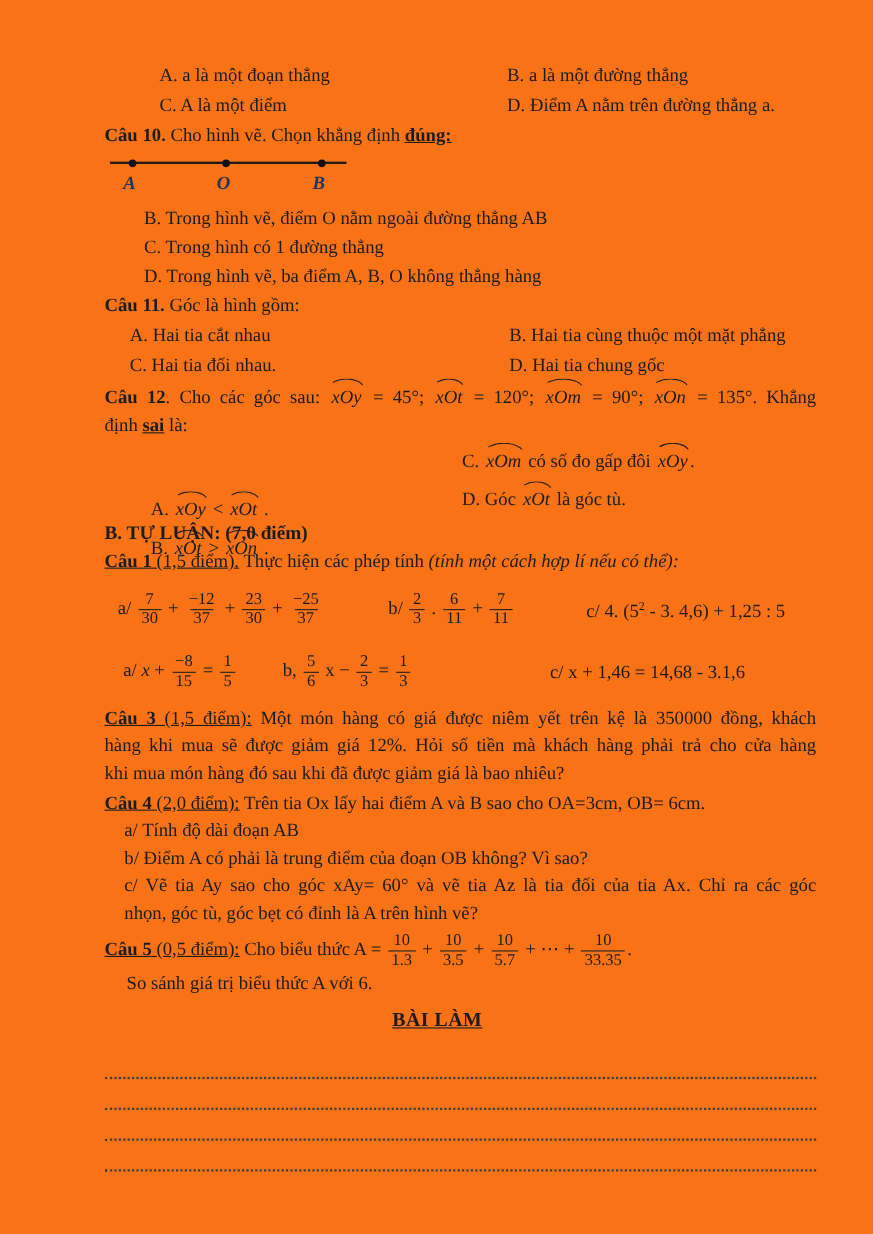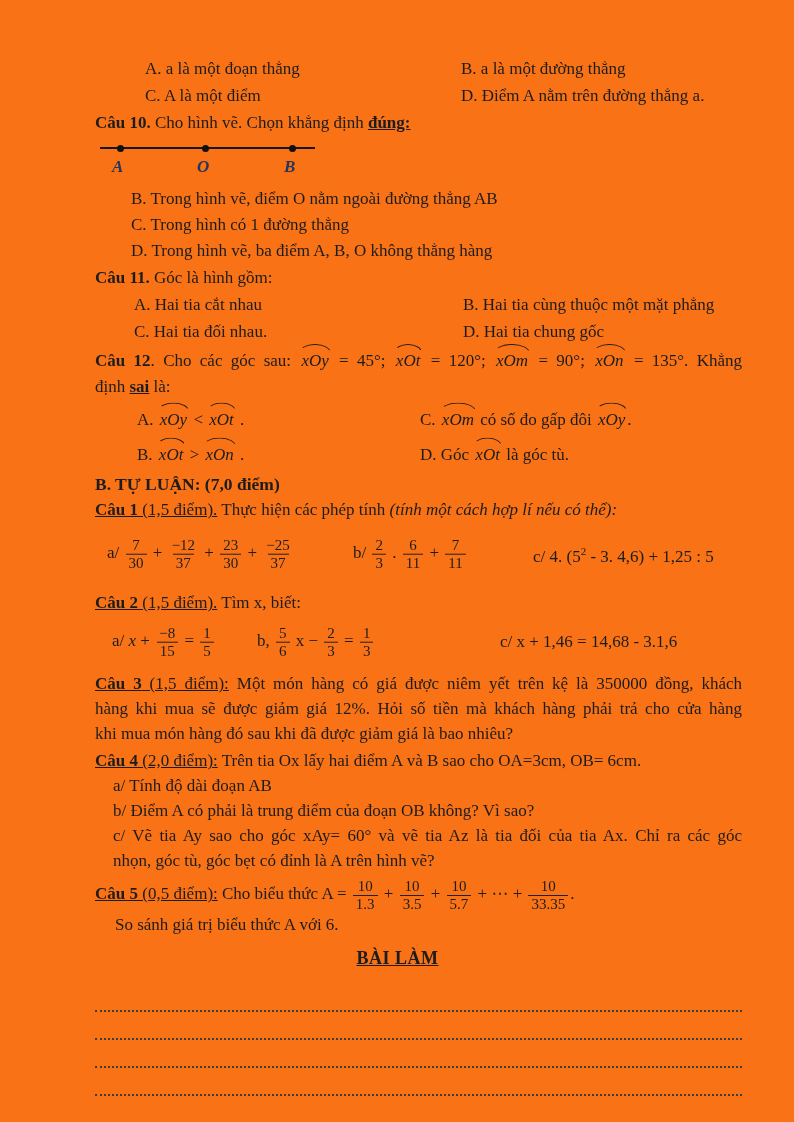--- a/index.html
+++ b/index.html
@@ -21,24 +21,24 @@
   .just{text-align:justify;text-align-last:justify;}
   .line{white-space:normal;}
 
   
   .pos-row{position:relative;}
   .cell{position:absolute;top:50%;transform:translateY(-50%);white-space:nowrap;}
   .r-mc9{height:27px;}
   .r-mc9 .cell:nth-child(1){left:50px;}
   .r-mc9 .cell:nth-child(2){left:366px;}
   .r-c11{height:27px;}
-  .r-c11 .cell:nth-child(1){left:23px;margin-left:16px;}
+  .r-c11 .cell:nth-child(1){left:23px;}
   .r-c11 .cell:nth-child(2){left:368px;}
   .r-c12{height:33px;margin-top:2px;}
-  .r-c12 .cell:nth-child(1){left:42px;}
+  .r-c12 .cell:nth-child(1){left:42px;margin-top:44px;}
   .r-c12 .cell:nth-child(2){left:325px;}
   .r-c1{height:60px;margin-top:2px;}
   .r-c1 .cell:nth-child(1){left:12px;}
   .r-c1 .cell:nth-child(2){left:258px;}
   .r-c1 .cell:nth-child(3){left:438px;}
   .r-c2{height:50px;margin-top:2px;}
   .r-c2 .cell:nth-child(1){left:17px;}
   .r-c2 .cell:nth-child(2){left:162px;}
   .r-c2 .cell:nth-child(3){left:405px;}
 
@@ -161,21 +161,20 @@
         </span><span> . </span><span class="frac">
           <span class="fn">6</span>
           <span class="fd">11</span>
         </span><span> + </span><span class="frac">
           <span class="fn">7</span>
           <span class="fd">11</span>
         </span></span>
     <span class="cell"><span>c/  4. (5</span><sup>2</sup><span> - 3. 4,6) + 1,25 : 5</span></span>
   </div>
 
-  <div class="line c2head"><span class="b u">Câu 2</span><span class="u"> (1,5 điểm).</span><span> Tìm x,  biết:</span></div>
   <div class="pos-row r-c2">
     <span class="cell"><span>a/ </span><span class="mi">x</span><span> + </span><span class="frac">
           <span class="fn">−8</span>
           <span class="fd">15</span>
         </span><span> = </span><span class="frac">
           <span class="fn">1</span>
           <span class="fd">5</span>
         </span></span>
     <span class="cell"><span>b, </span><span class="frac">
           <span class="fn">5</span>

